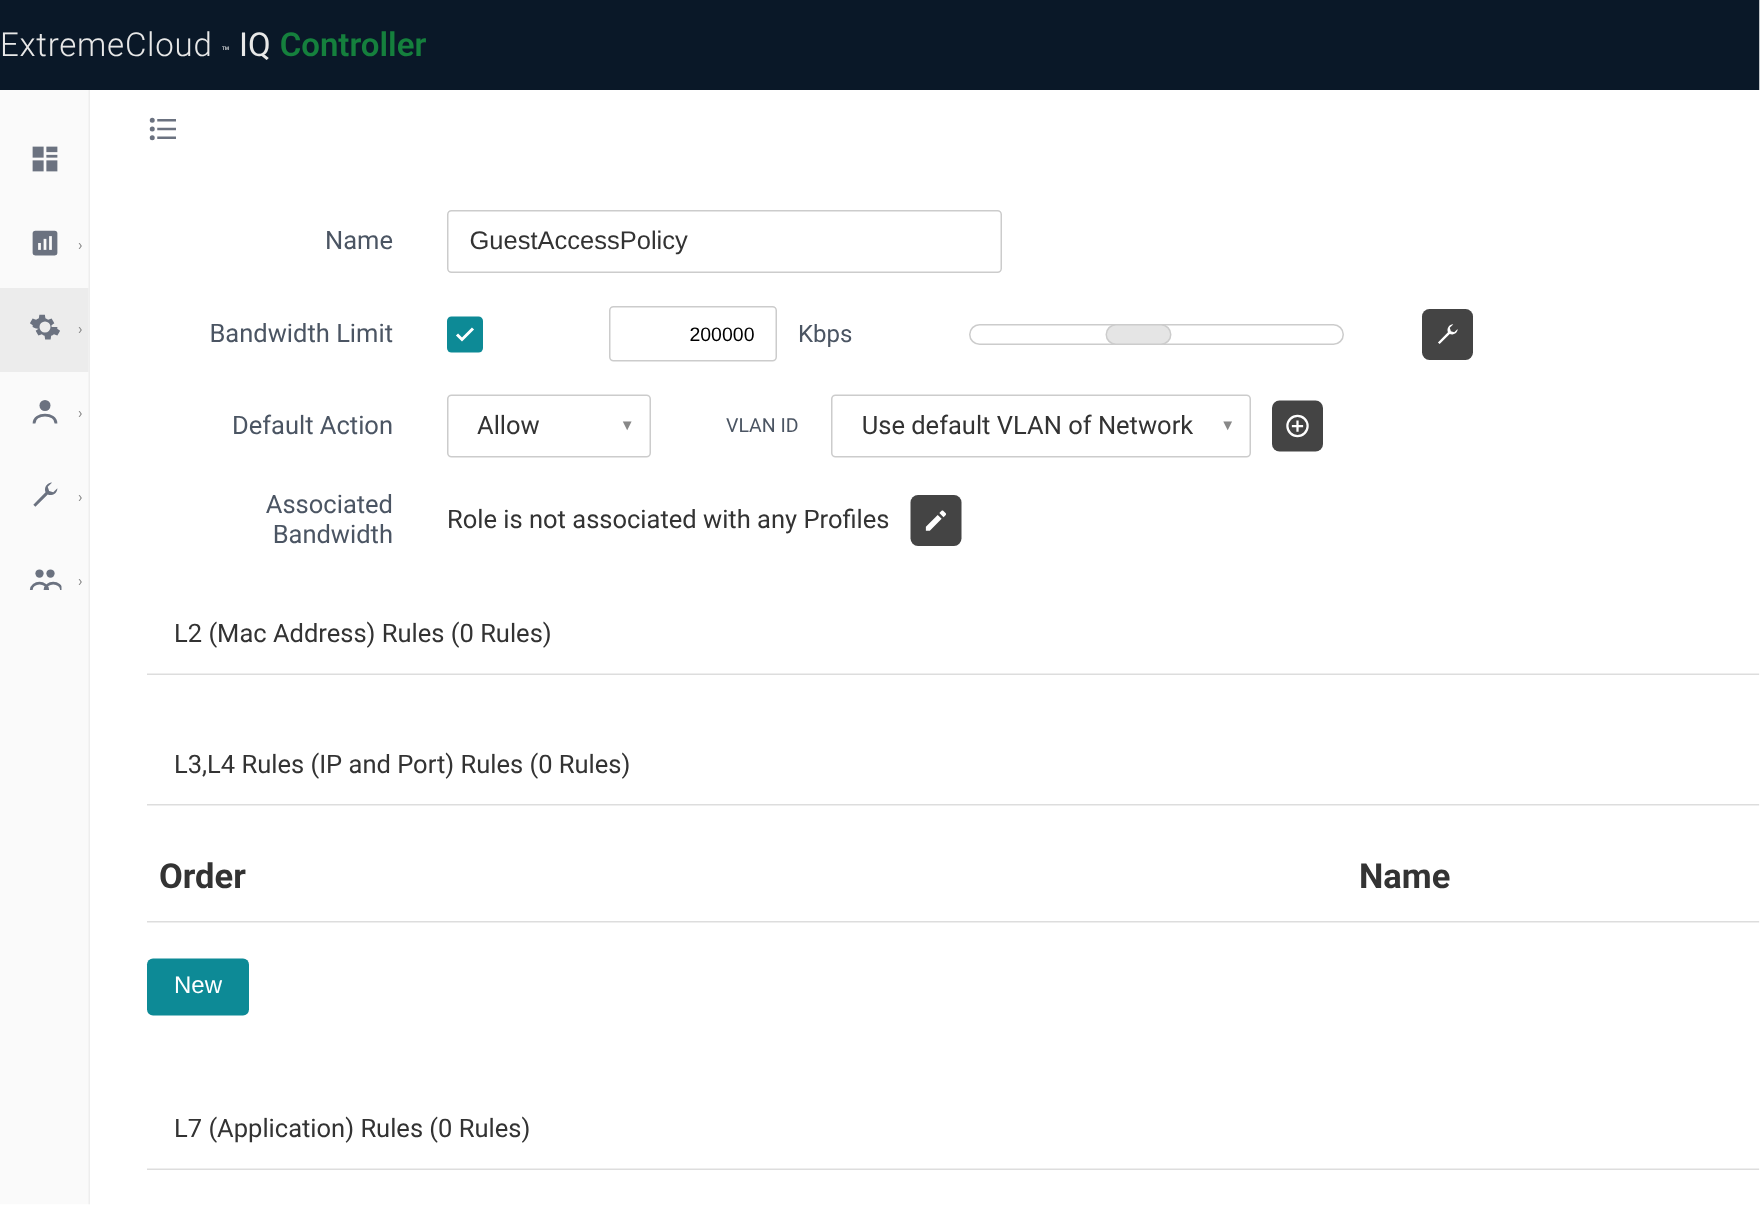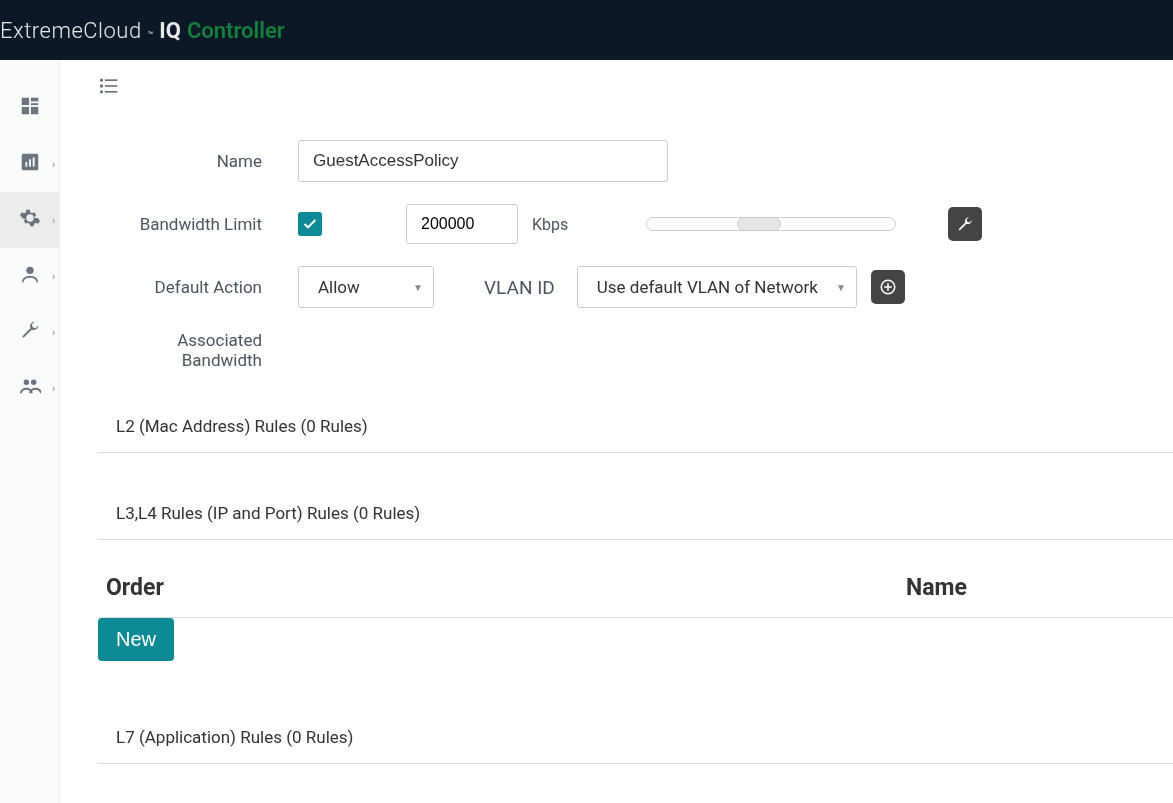--- a/index.html
+++ b/index.html
@@ -22,21 +22,21 @@
   }
   .header-logo {
     font-size: 22px;
     font-weight: 400;
     display: flex;
     align-items: baseline;
     gap: 6px;
   }
   .logo-part1 { color: #e8e8e8; font-weight: 300; letter-spacing: 0.5px; }
   .logo-tm { font-size: 9px; vertical-align: super; color: #e8e8e8; }
-  .logo-part2 { color: #e8e8e8; font-weight: 700; }
+  .logo-part2 { color: #e8e8e8; font-weight: 400; }
   .logo-part3 { color: #15803d; font-weight: 600; }
 
   
   .layout { display: flex; height: calc(100% - 60px); }
 
   
   .sidebar {
     width: 60px;
     background: #fafafa;
     border-right: 1px solid #eee;
@@ -103,22 +103,22 @@
     padding: 10px 14px;
     font-size: 17px;
     color: #333;
     background: #fff;
     width: 370px;
   }
   .num-input {
     border: 1px solid #ccc;
     border-radius: 3px;
     padding: 10px 14px;
-    font-size: 16px;
-    text-align: left;
+    font-size: 13px;
+    text-align: right;
     width: 112px;
   }
   .unit-text { color: #4b5563; font-size: 16px; text-align: center; }
   .checkbox-sq {
     width: 24px; height: 24px;
     background: #0d8a96;
     border-radius: 3px;
     display: inline-flex;
     align-items: center;
     justify-content: center;
@@ -170,21 +170,21 @@
     position: absolute;
     right: 10px;
     top: 50%;
     transform: translateY(-50%);
     font-size: 10px;
     color: #888;
   }
   .select-default-action { width: 136px; }
   .select-vlan { width: 280px; }
 
-  .sub-label { color: #4b5563; font-size: 19px; margin: 0 8px 0 36px; }
+  .sub-label { color: #4b5563; font-size: 13px; margin: 0 8px 0 36px; }
   .assoc-text { color: #333; font-size: 17px; }
 
   
   .section-header {
     margin-top: 30px;
     padding: 16px 0 16px 18px;
     font-size: 17px;
     color: #333;
     border-bottom: 1px solid #ddd;
   }
@@ -199,22 +199,23 @@
   }
   .col-order { width: 800px; padding-left:0; }
   .col-name { flex: 1; }
 
   .new-btn {
     background: #0d8a96;
     color: #fff;
     border: none;
     border-radius: 4px;
     padding: 10px 18px;
-    font-size: 20px;
+    font-size: 16px;
     cursor: pointer;
+    margin-top: 24px;
   }
 
   .spacer-before-l7 { height: 20px; }
 </style>
 </head>
 <body>
 
 <div class="header">
   <div class="header-logo">
     <span class="logo-part1">ExtremeCloud</span>
@@ -352,20 +353,28 @@
               <line x1="12" y1="7" x2="12" y2="17" stroke="#fff" stroke-width="2"></line>
               <line x1="7" y1="12" x2="17" y2="12" stroke="#fff" stroke-width="2"></line>
             </svg>
         </span>
       </div>
     </div>
 
     
     <div class="form-row">
       <div class="label-cell">Associated Bandwidth</div>
+      <div class="value-cell">
+        <span class="assoc-text">Role is not associated with any Profiles</span>
+        <span class="icon-btn">
+          <svg viewBox="0 0 24 24">
+              <path d="M3 17.5V21h3.5L17 10.5 13.5 7 3 17.5zM20.7 7c.4-.4.4-1 0-1.4l-2.3-2.3c-.4-.4-1-.4-1.4 0L15 5.3 18.7 9 20.7 7z"></path>
+            </svg>
+        </span>
+      </div>
     </div>
 
     
     <div class="section-header">
       <span>L2 (Mac Address) Rules (0 Rules)</span>
     </div>
 
     
     <div class="section-header" style="margin-top:34px">
       <span>L3,L4 Rules (IP and Port) Rules (0 Rules)</span>

